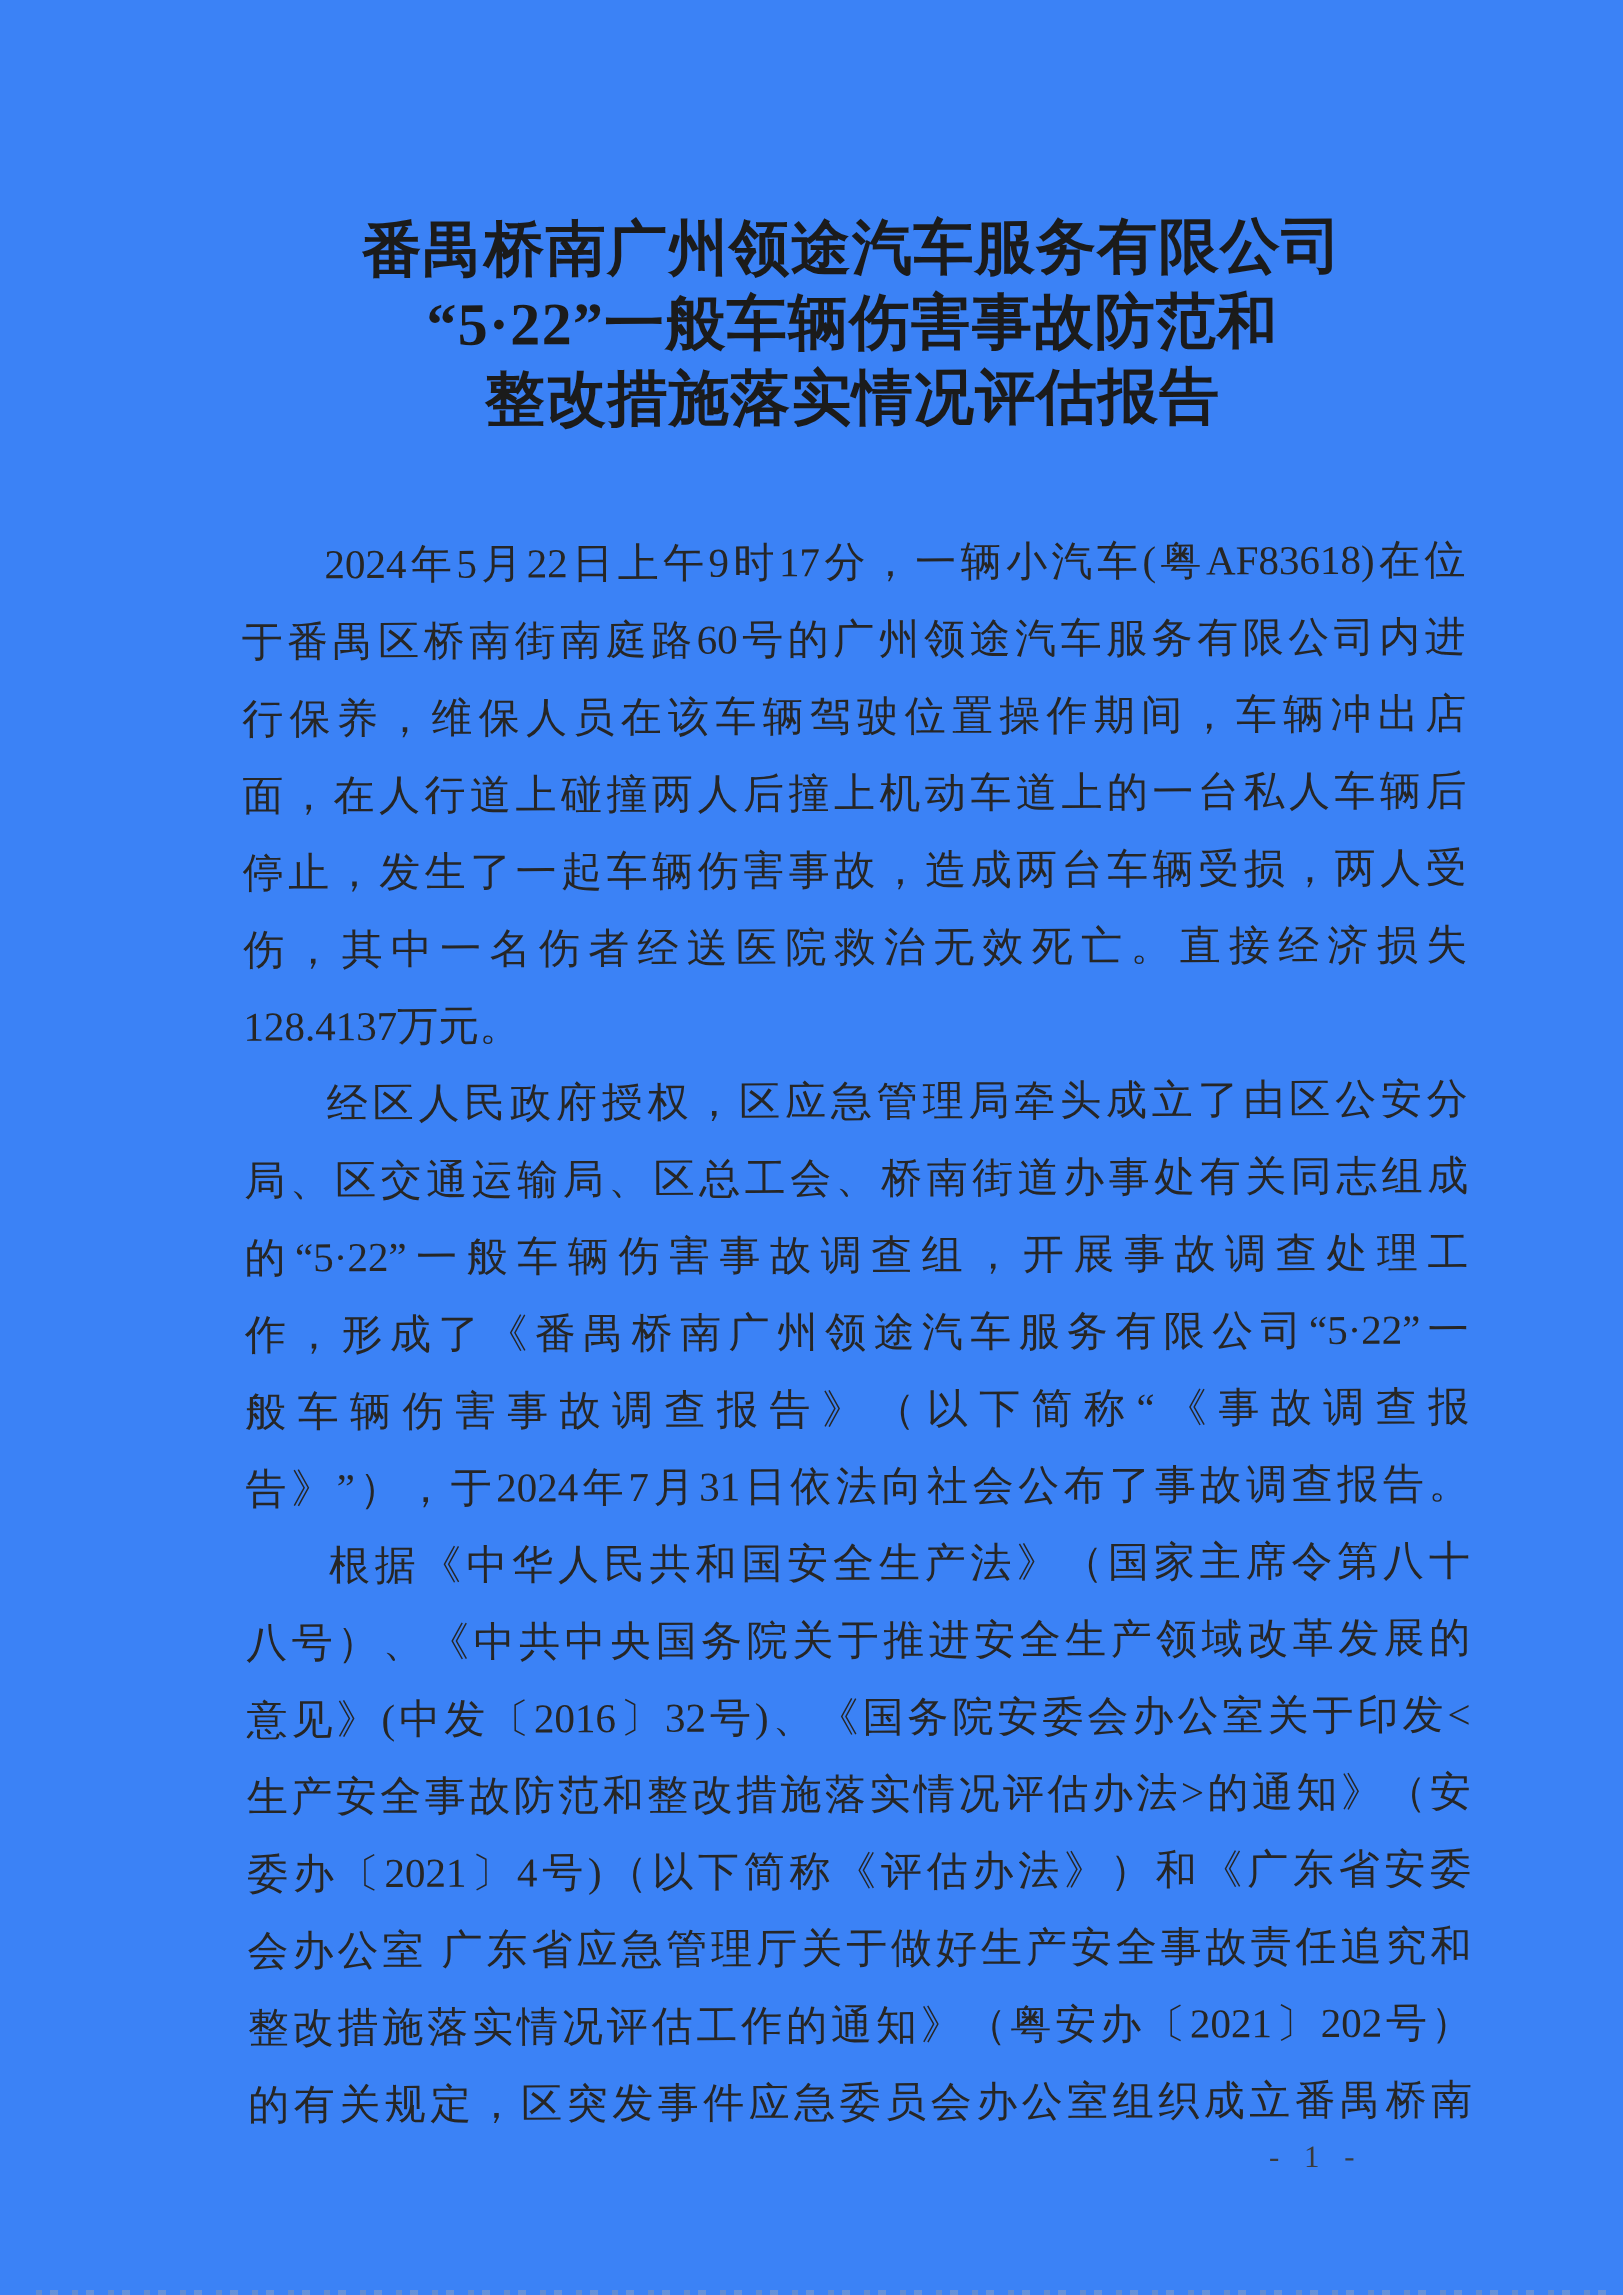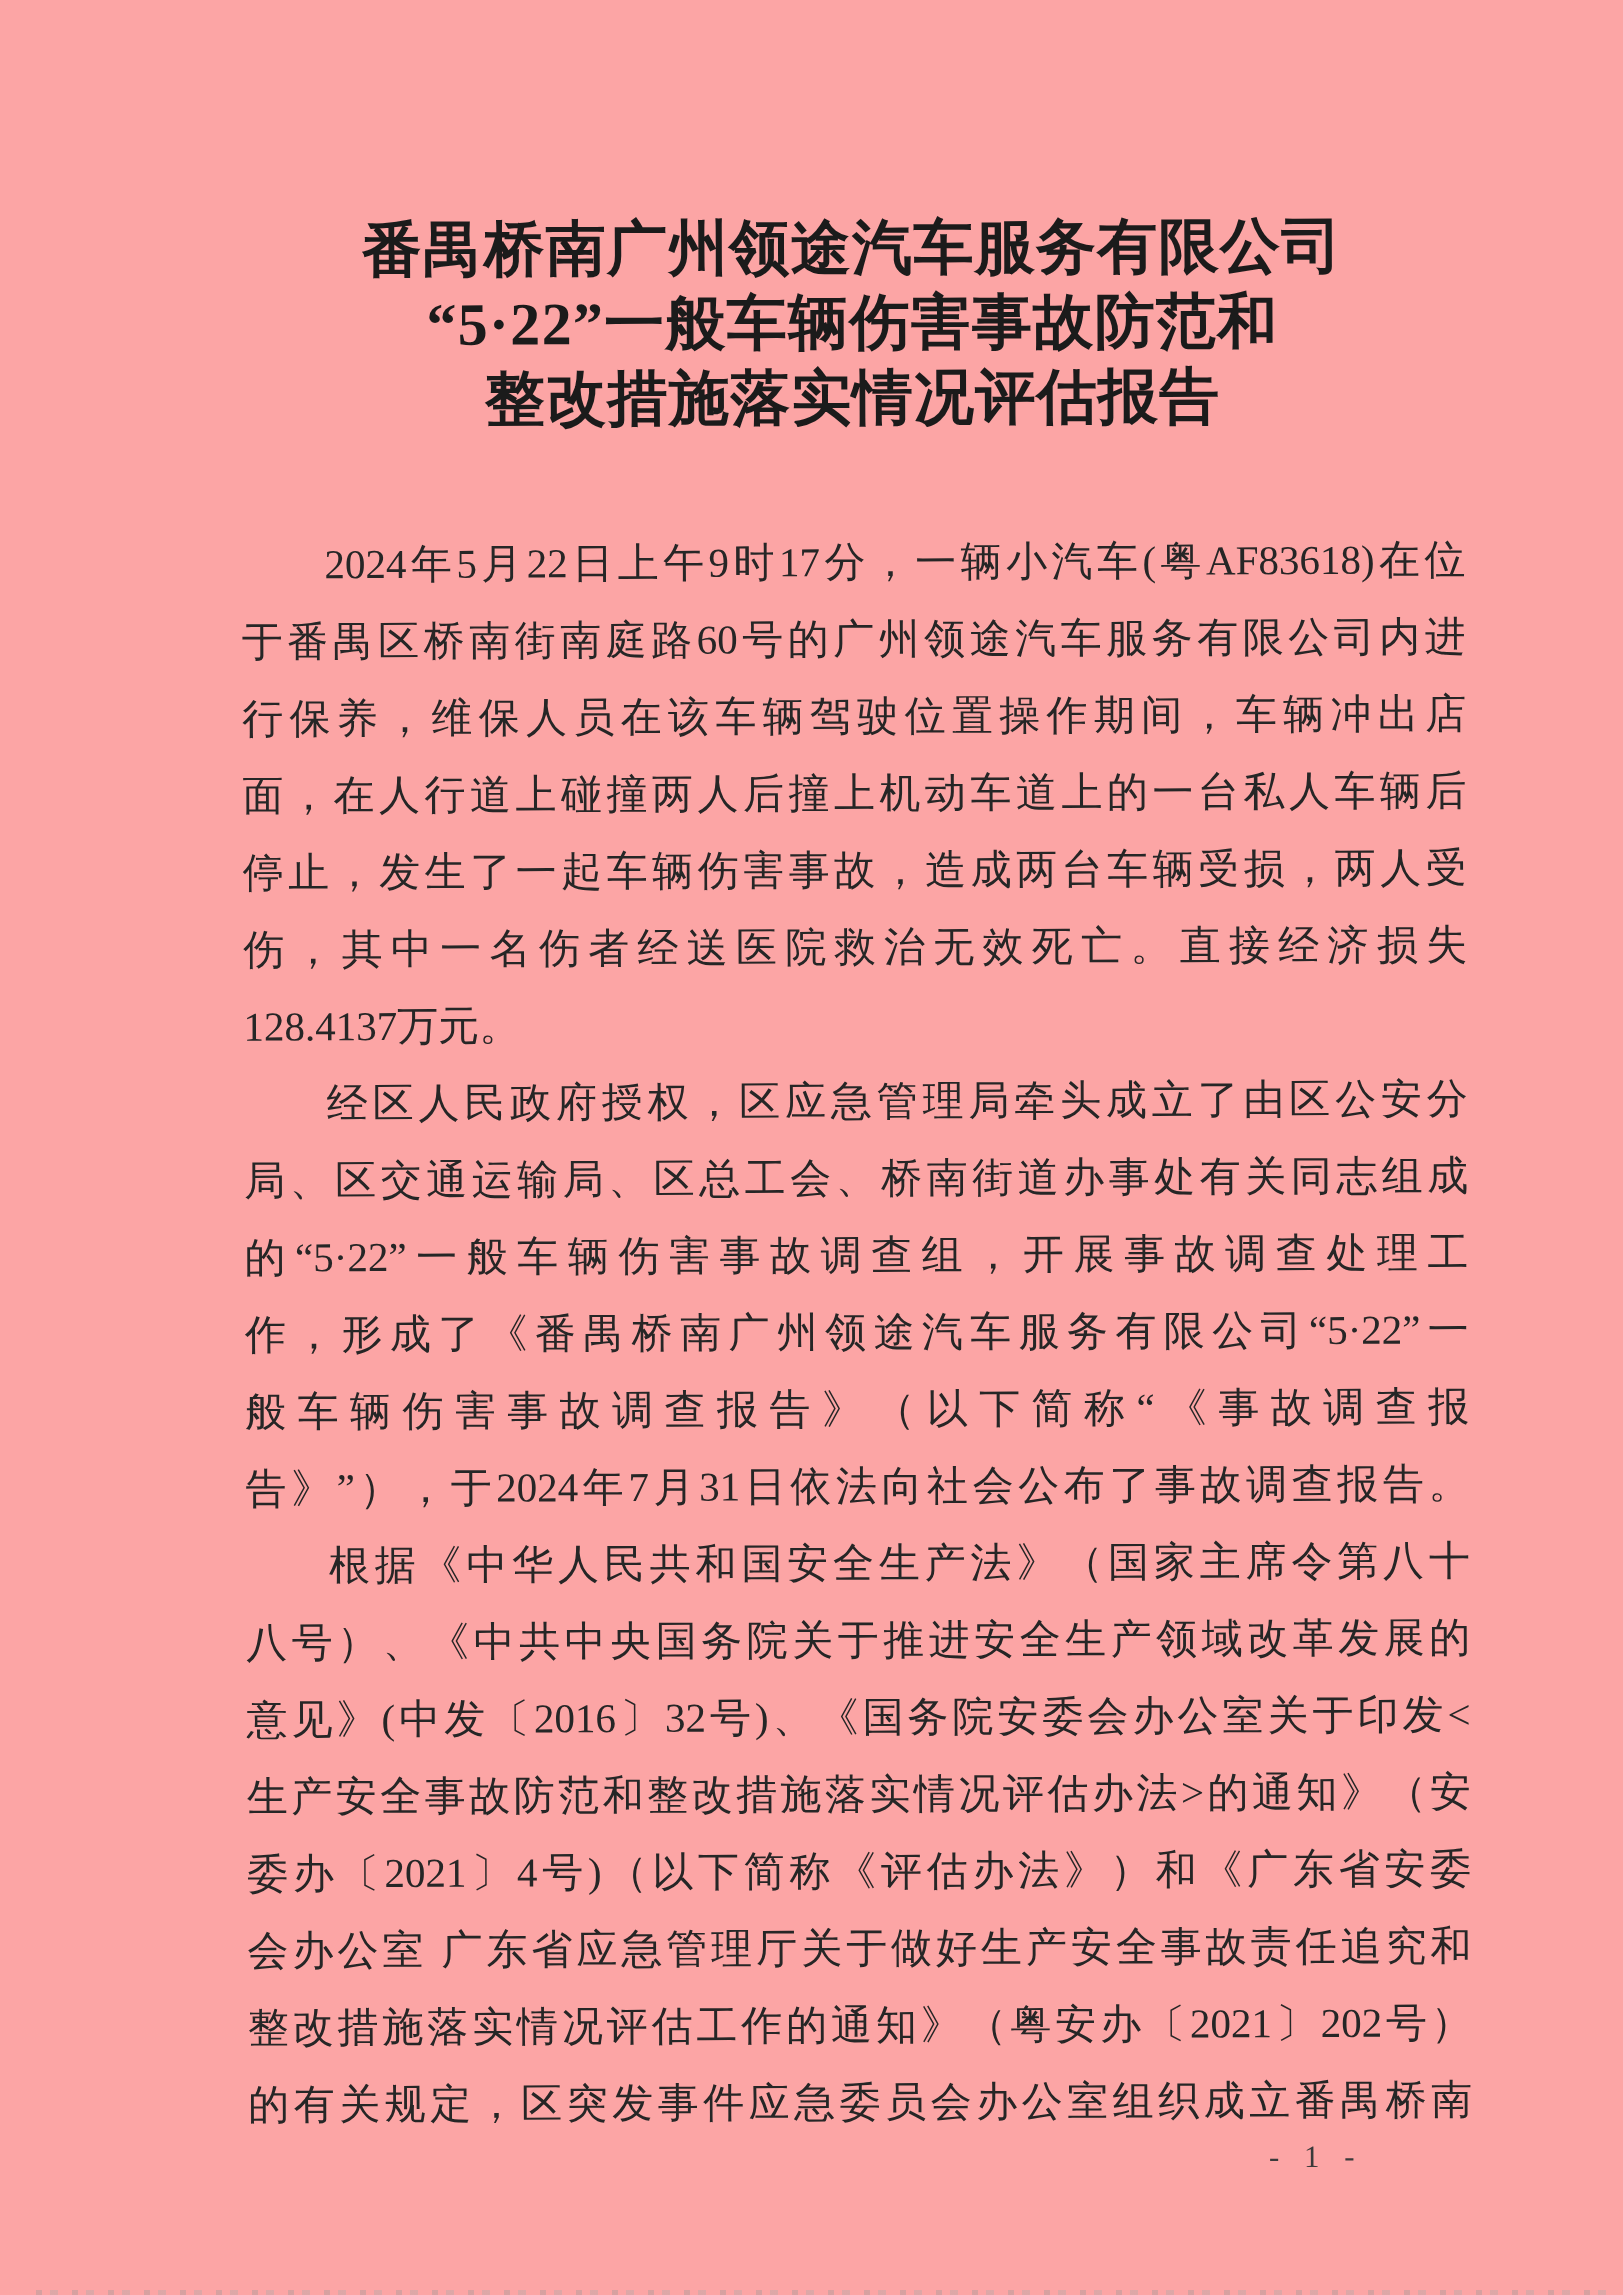--- a/index.html
+++ b/index.html
@@ -1,20 +1,20 @@
 <!DOCTYPE html>
 <html style="font-size:10.5px"><head>
 <meta charset="utf-8">
 <style>
   html,body{margin:0;padding:0;background:#e8e8e8;}
   .page{
     position:relative;
     width:1623px;
     height:2295px;
-    background:#fca5a5;
+    background:#3b82f6;
     overflow:hidden;
     font-family:"Liberation Serif","DejaVu Serif",serif;
     color:#232323;
   }
   .content{
     position:absolute;
     left:239px;
     top:0;
     width:1224px;
     transform:rotate(-0.25deg);

